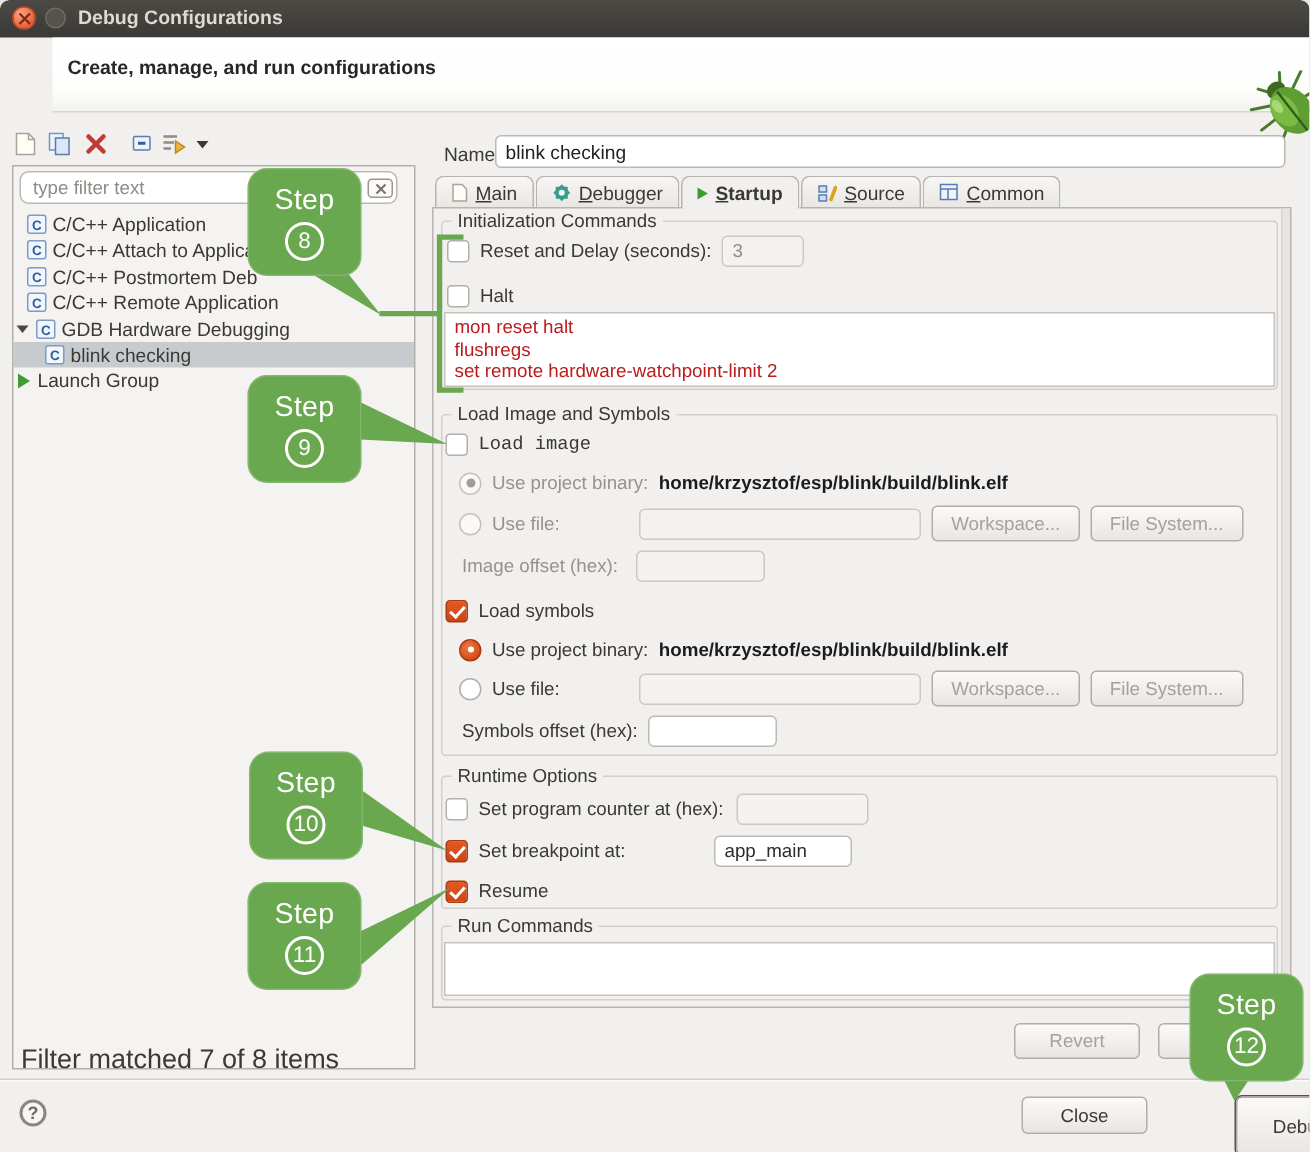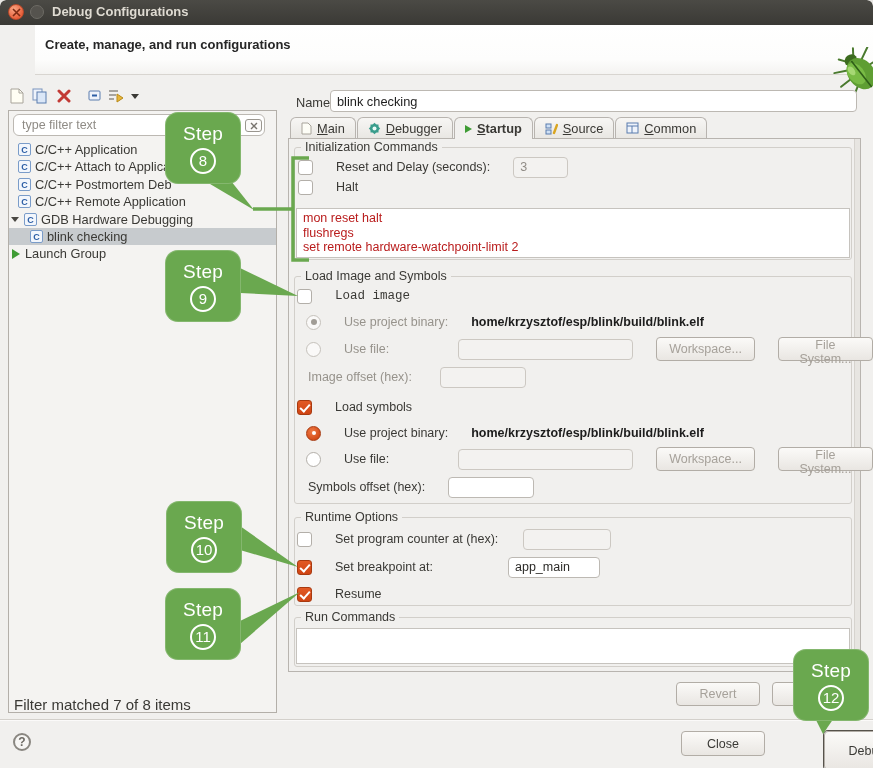--- a/index.html
+++ b/index.html
@@ -41,41 +41,41 @@
     border:1px solid #9a968f; border-radius:3px; background:#fbfaf9; }
   .clear-icon svg { position:absolute; left:4px; top:2px; }
   .tree-row { position:absolute; left:9px; width:267px; height:17px; display:flex; align-items:center; font-size:12.8px; cursor:default; }
   .tree-row.sel { background:#c7cbce; }
   .c-icon { width:13px; height:13px; border:1px solid #7a9cc9; border-radius:2px; background:#f2f6fc;
     color:#2d5fa6; font-size:9px; font-weight:bold; display:flex; align-items:center; justify-content:center; margin-right:4px; flex:none; }
   .expander { width:0; height:0; border-left:4px solid transparent; border-right:4px solid transparent;
     border-top:5px solid #4a4843; margin:0 5px 0 2px; flex:none; }
   .play-icon { width:0; height:0; border-top:5px solid transparent; border-bottom:5px solid transparent;
     border-left:8px solid #3f9c35; margin-right:5px; flex:none; }
-  .status { position:absolute; left:14px; top:696px; font-size:15px; color:#3a3935; }
+  .status { position:absolute; left:14px; top:696px; font-size:18px; color:#3a3935; }
   
   .name-label { position:absolute; left:296px; top:95px; font-size:12.8px; }
   .name-input { position:absolute; left:330px; top:90px; width:527px; height:22px;
     border:1px solid #bcb8b2; border-radius:4px; background:#fff; padding:0 6px;
     font-family:"Liberation Sans",sans-serif; font-size:12.8px; color:#1e1e1e; }
   .tabs { position:absolute; left:290px; top:117px; height:21px; display:flex; gap:1px; }
   .tab { height:21px; display:flex; align-items:center; gap:5px; padding:0 10px;
     border:1px solid #b8b4af; border-bottom:none; border-radius:6px 6px 0 0;
     background:linear-gradient(#f7f6f4,#e9e7e3); font-size:12.8px; cursor:default; }
   .tab.active { background:#f1f0ee; font-weight:bold; height:22px; z-index:3;
     border-color:#b8b4af; box-shadow:0 2px 0 #f1f0ee; }
   .tab .mn::first-letter { text-decoration:underline; }
   .tab-play { width:0; height:0; border-top:4px solid transparent; border-bottom:4px solid transparent; border-left:7px solid #3f9c35; }
   .content { position:absolute; left:288px; top:138px; width:573px; height:534px;
     border:1px solid #b8b4af; background:#f1f0ee; }
   .vscroll { position:absolute; left:854px; top:139px; width:6px; height:532px; background:#e7e5e1; border-left:1px solid #d6d3ce; }
   
   .group { position:absolute; border:1px solid #d2cfca; border-radius:3px; }
   .group-title { position:absolute; top:-8px; left:6px; background:#f1f0ee; padding:0 4px; font-size:12.5px; color:#3a3935; }
-  .row { position:absolute; display:flex; align-items:center; gap:23px; height:22px; }
+  .row { position:absolute; display:flex; align-items:center; gap:7px; height:22px; }
   .lbl { font-size:12.5px; color:#3a3935; white-space:nowrap; }
   .lbl.dis { color:#97938c; }
   .path { font-size:12.5px; font-weight:bold; color:#1c1c1c; white-space:nowrap; }
   .cb { width:15px; height:15px; border:1px solid #b3afa9; border-radius:3px; background:#fff; position:relative; flex:none; cursor:default; }
   .cb.checked { background:linear-gradient(#e25a25,#cf4413); border-color:#a83a10; }
   .cb.checked::after { content:""; position:absolute; left:2px; top:3px; width:8px; height:4px;
     border-left:2px solid #fff; border-bottom:2px solid #fff; transform:rotate(-48deg); }
   .radio { width:15px; height:15px; border:1px solid #b3afa9; border-radius:50%; background:#fff; position:relative; flex:none; cursor:default; }
   .radio.sel-orange { background:radial-gradient(circle at 40% 35%, #ef7a45, #d34a16 75%); border-color:#a83a10; }
   .radio.sel-orange::after { content:""; position:absolute; left:4.5px; top:4.5px; width:4px; height:4px; border-radius:50%; background:#fff; }
@@ -263,21 +263,21 @@
   <div class="vscroll"></div>
 
   <div class="group" style="left:294px; top:147px; width:558px; height:113px;">
     <div class="group-title">Initialization Commands</div>
   </div>
   <div class="row" style="left:298px; top:156px;">
     <span class="cb"></span>
     <span class="lbl">Reset and Delay (seconds):</span>
     <input class="txt dis" style="width: 55px;" value="3">
   </div>
-  <div class="row" style="left:298px; top:176px;">
+  <div class="row" style="left:298px; top:186px;">
     <span class="cb"></span>
     <span class="lbl">Halt</span>
   </div>
   <textarea class="area" style="left: 296px; top: 208px; width: 554px; height: 50px;">mon reset halt
 flushregs
 set remote hardware-watchpoint-limit 2</textarea>
 
   <div class="group" style="left:294px; top:276px; width:558px; height:228px;">
     <div class="group-title">Load Image and Symbols</div>
   </div>

